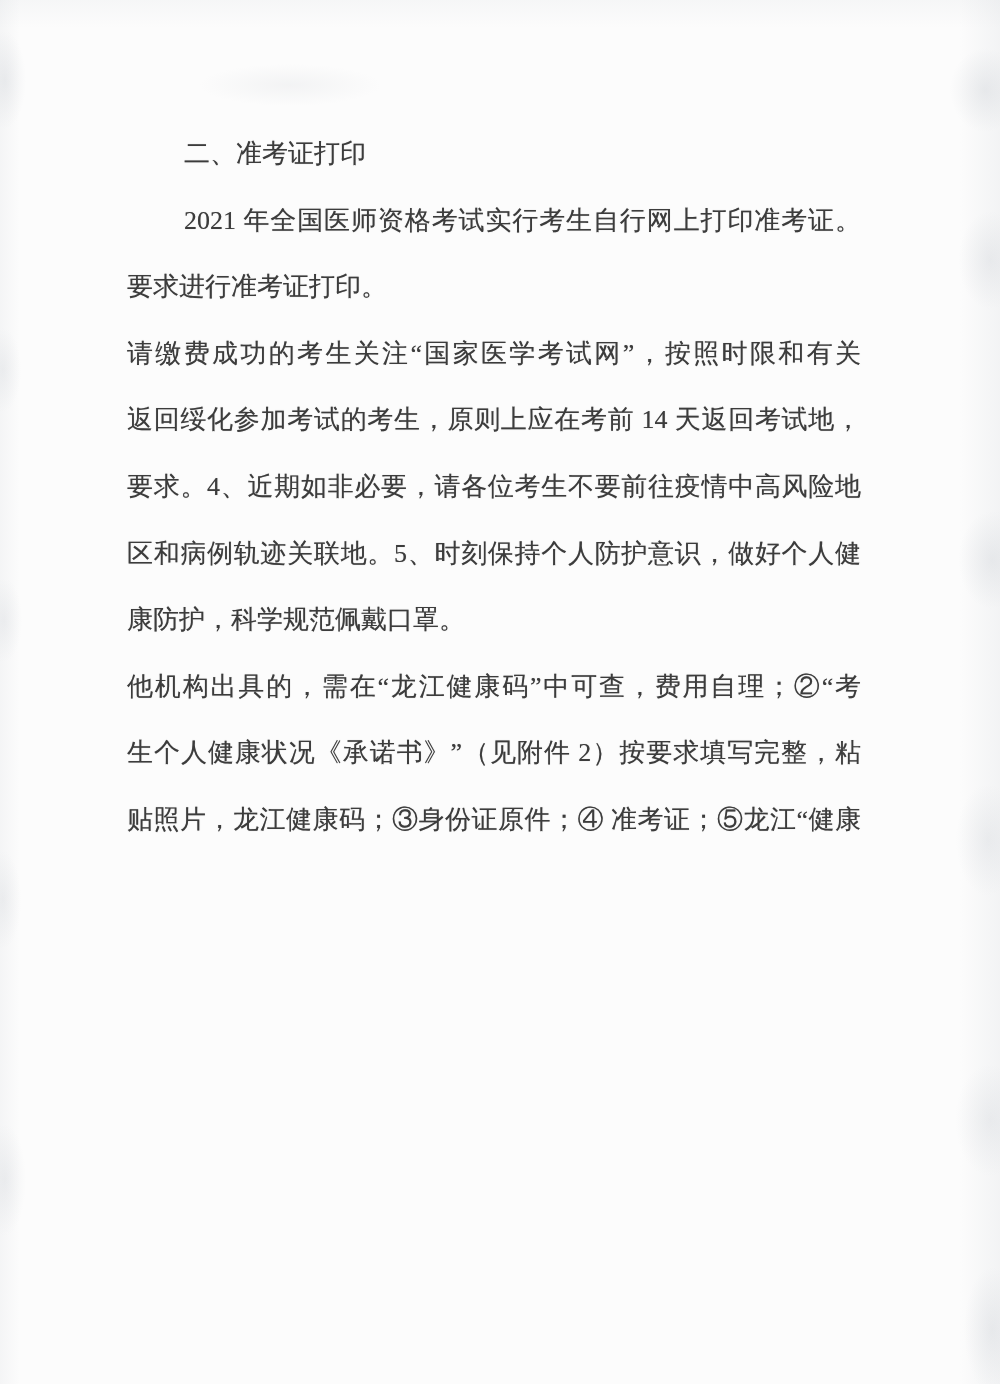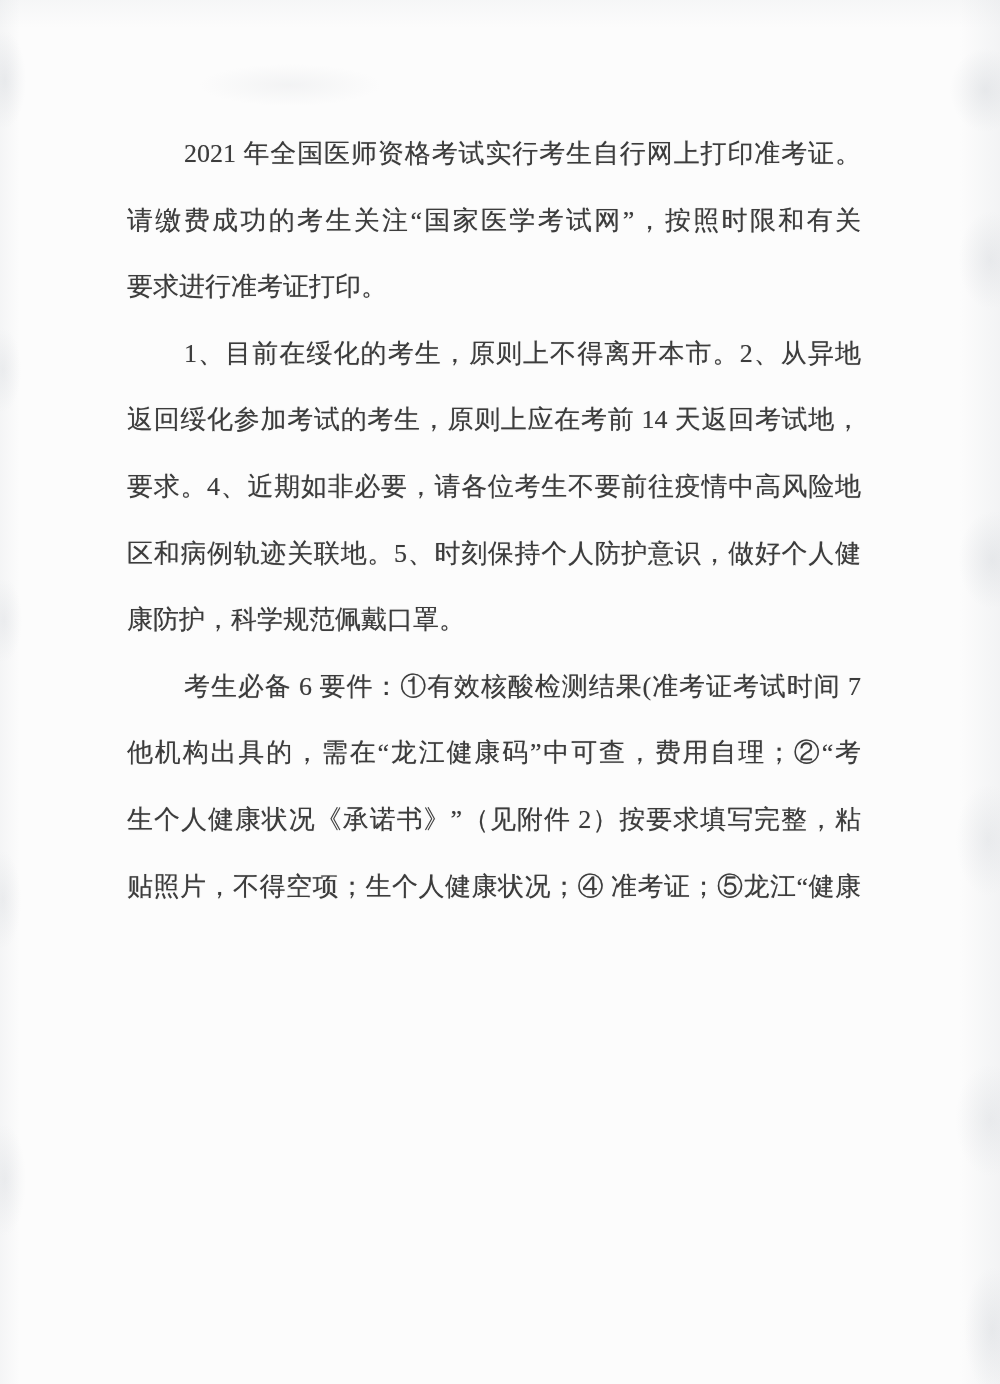--- a/index.html
+++ b/index.html
@@ -59,26 +59,25 @@
   }
   .line.indent {
     padding-left: 57px;
   }
 </style>
 </head>
 <body>
 
 <div class="page">
   <div class="text-block" id="lines">
+      <div class="line indent">二、准考证打印</div>
       <div class="line indent fill">2021 年全国医师资格考试实行考生自行网上打印准考证。</div>
+      <div class="line">要求进行准考证打印。</div>
       <div class="line fill">请缴费成功的考生关注“国家医学考试网”，按照时限和有关</div>
-      <div class="line">要求进行准考证打印。</div>
-      <div class="line indent fill">1、目前在绥化的考生，原则上不得离开本市。2、从异地</div>
       <div class="line fill">返回绥化参加考试的考生，原则上应在考前 14 天返回考试地，</div>
       <div class="line fill">要求。4、近期如非必要，请各位考生不要前往疫情中高风险地</div>
       <div class="line fill">区和病例轨迹关联地。5、时刻保持个人防护意识，做好个人健</div>
       <div class="line">康防护，科学规范佩戴口罩。</div>
-      <div class="line indent fill">考生必备 6 要件：①有效核酸检测结果(准考证考试时间 7</div>
       <div class="line fill">他机构出具的，需在“龙江健康码”中可查，费用自理；②“考</div>
       <div class="line fill">生个人健康状况《承诺书》”（见附件 2）按要求填写完整，粘</div>
-      <div class="line fill">贴照片，不得空项；生个人健康状况；④ 准考证；⑤龙江“健康</div>
+      <div class="line fill">贴照片，龙江健康码；③身份证原件；④ 准考证；⑤龙江“健康</div>
     </div>
 </div>
 
 </body></html>

